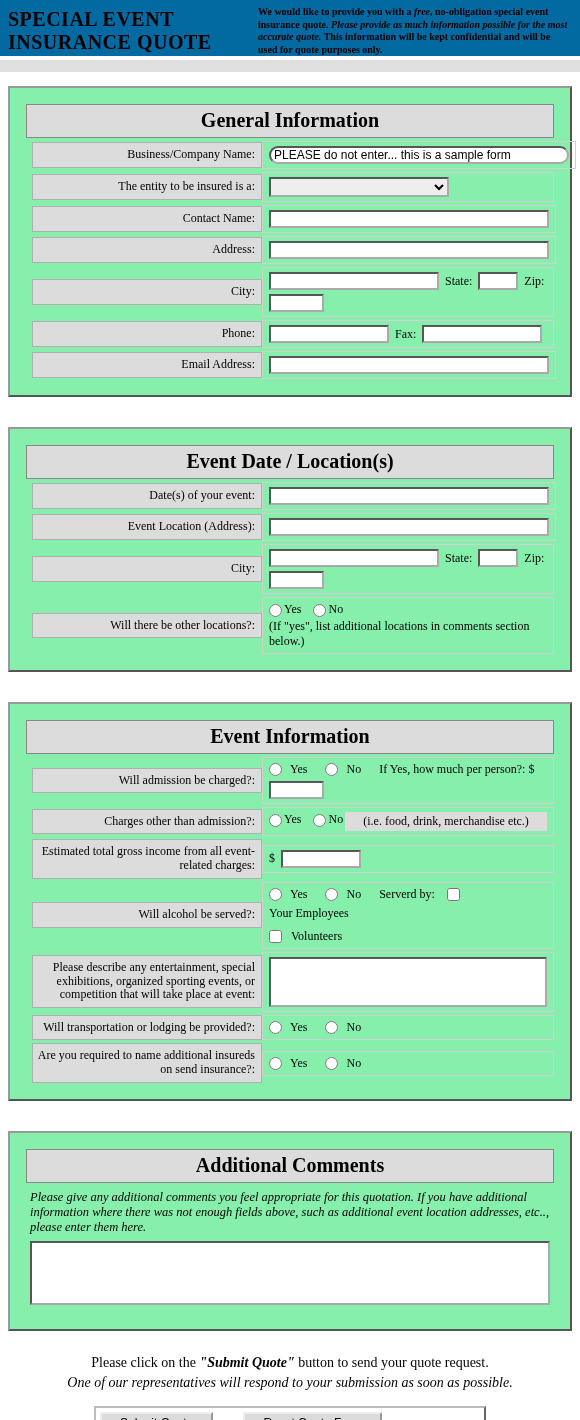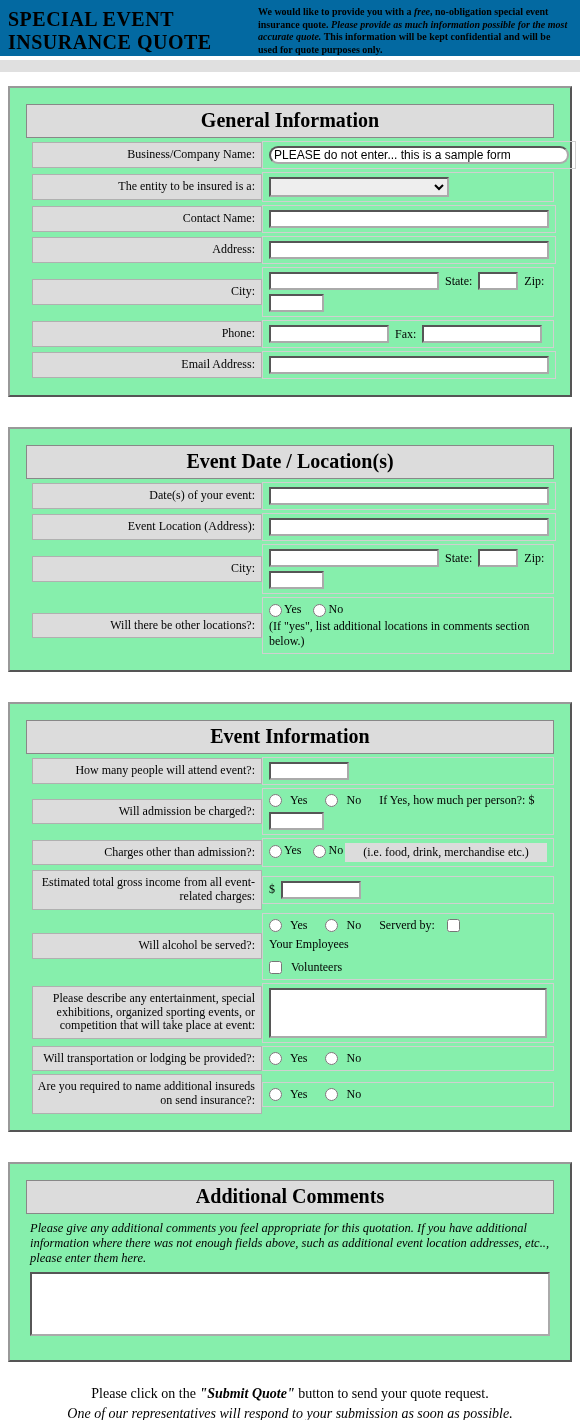--- a/index.html
+++ b/index.html
@@ -272,26 +272,20 @@
         <div class="hint-text">(If "yes", list additional locations in comments section below.)</div>
       </div>
     </div>
   </div>
 </div>
 
 <div class="section-wrap" style="margin-top:30px">
   <div class="outer-frame">
     <div class="section-title">Event Information</div>
 
-    <div class="row">
-      <div class="label-cell">How many people will attend event?:</div>
-      <div class="value-cell">
-          <input type="text" class="w-short" style="">
-        </div>
-    </div>
 
     <div class="row">
       <div class="label-cell">Will admission be charged?:</div>
       <div class="value-cell">
         <input type="radio" class="radio" name="adm" style=""><span class="inline-label">Yes</span>
         &nbsp;&nbsp;
         <input type="radio" class="radio" name="adm" style=""><span class="inline-label">No</span>
         &nbsp;&nbsp;
         <span class="inline-label">If Yes, how much per person?: $</span>
         <input type="text" class="w-vs" style="">

